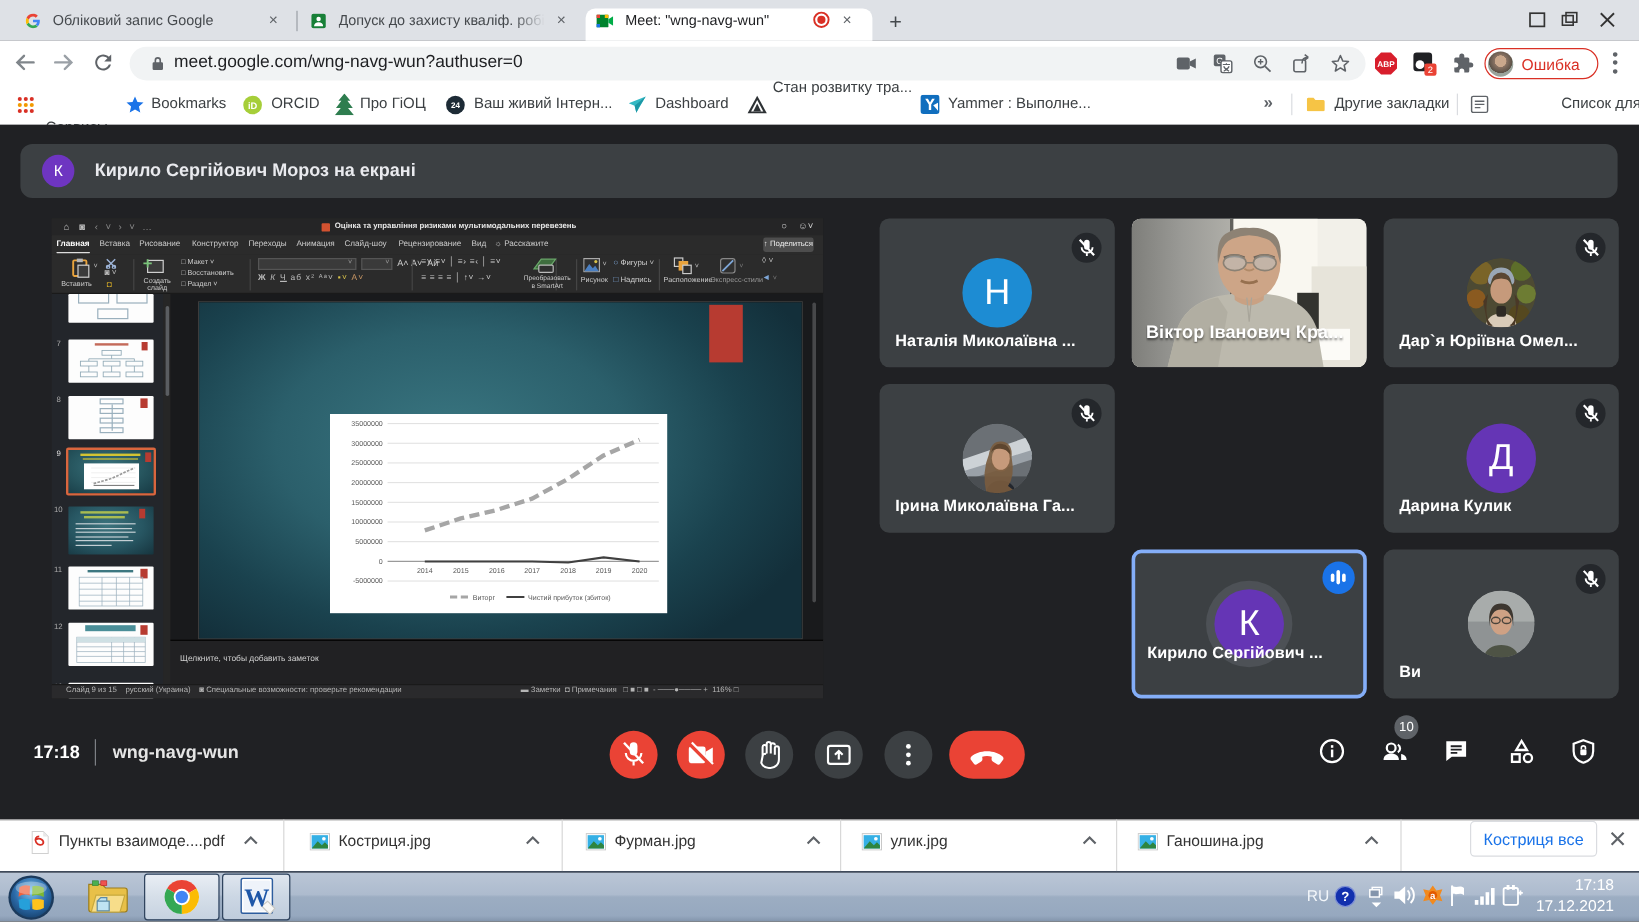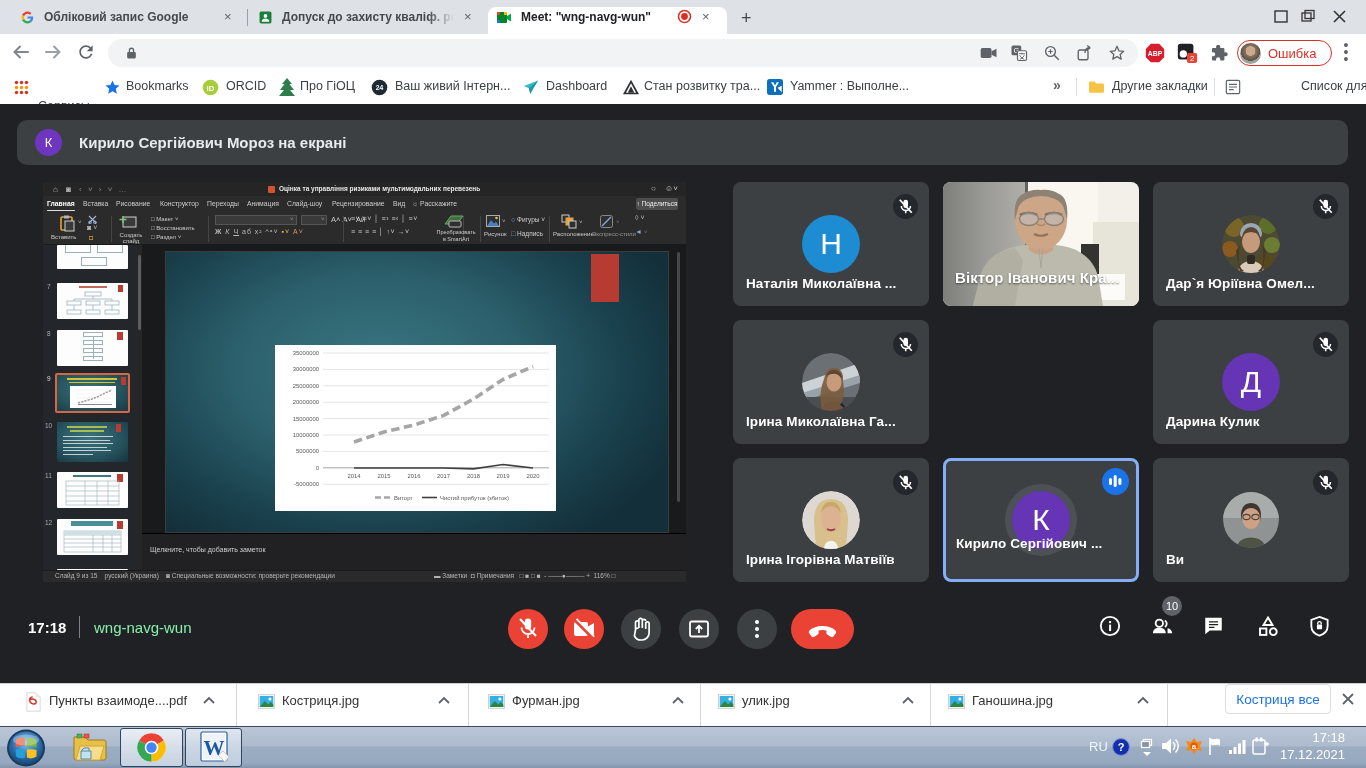--- a/index.html
+++ b/index.html
@@ -1,21 +1,21 @@
 <!DOCTYPE html>
 <html><head>
 <meta charset="utf-8">
 <style>
   * { margin:0; padding:0; box-sizing:border-box; }
   html,body { width:1366px; height:768px; overflow:hidden; font-family:"Liberation Sans", sans-serif; }
   .abs { position:absolute; }
   #stage { position:relative; width:1366px; height:768px; background:#202124; }
   
   #tabstrip { left:0; top:0; width:1366px; height:34px; background:#dee1e6; }
-  .tabtitle { font-size:12px; color:#45494d; white-space:nowrap; overflow:hidden;font-weight:bold; }
+  .tabtitle { font-size:12px; color:#45494d; white-space:nowrap; overflow:hidden; }
   #activetab { left:488px; top:7px; width:239px; height:27px; background:#fff; border-radius:8px 8px 0 0; }
   .tabx { color:#5f6368; font-size:13px; }
   #toolbar { left:0; top:34px; width:1366px; height:36px; background:#fff; }
   #omnibox { left:108px; top:39px; width:1030px; height:28px; background:#f1f3f4; border-radius:14px; }
   #bookmarks { left:0; top:70px; width:1366px; height:34px; background:#fff; }
   .bm { font-size:12.5px; color:#3c4043; white-space:nowrap; }
   
   #meet { left:0; top:104px; width:1366px; height:579px; background:#202124; }
   #banner { left:17px; top:16px; width:1331px; height:45px; background:#3c4043; border-radius:10px; }
   
@@ -89,20 +89,21 @@
   <svg class="abs" style="left:41px;top:41px" width="24" height="22" viewBox="0 0 24 22">
     <path d="M5 11 H18 M13 5.5 L18.5 11 L13 16.5" stroke="#9aa0a6" stroke-width="2" fill="none" stroke-linecap="round"></path>
   </svg>
   <svg class="abs" style="left:76px;top:42px" width="20" height="20" viewBox="0 0 24 24">
     <path d="M17.65 6.35C16.2 4.9 14.21 4 12 4c-4.42 0-7.99 3.58-8 8s3.58 8 8 8c3.73 0 6.84-2.55 7.73-6h-2.08c-.82 2.33-3.04 4-5.65 4-3.31 0-6-2.69-6-6s2.69-6 6-6c1.66 0 3.14.69 4.22 1.78L13 11h7V4l-2.35 2.35z" fill="#5f6368"></path>
   </svg>
   <div class="abs" id="omnibox"></div>
   <svg class="abs" style="left:125px;top:45px" width="13" height="16" viewBox="0 0 24 24">
     <path fill="#5f6368" d="M12 2 a5 5 0 0 0-5 5 v3 h-1 a2 2 0 0 0-2 2 v8 a2 2 0 0 0 2 2 h12 a2 2 0 0 0 2-2 v-8 a2 2 0 0 0-2-2 h-1 V7 a5 5 0 0 0-5-5 z m0 2.5 A2.5 2.5 0 0 1 14.5 7 v3 h-5 V7 A2.5 2.5 0 0 1 12 4.5 z"></path>
   </svg>
+  <div class="abs" style="left:145px;top:44px;font-size:14.5px;color:#202124;">meet.google.com/wng-navg-wun?authuser=0</div>
 
   <svg class="abs" style="left:979px;top:45px" width="20" height="16" viewBox="0 0 24 18">
     <rect x="2" y="3" width="13" height="12" rx="2" fill="#5f6368"></rect>
     <path d="M15 7 L21 4 V14 L15 11 Z" fill="#5f6368"></path>
   </svg>
   <svg class="abs" style="left:1010px;top:43px" width="18" height="20" viewBox="0 0 24 24">
     <rect x="2" y="2" width="13" height="13" rx="2" fill="#5f6368"></rect>
     <text x="8.5" y="12" font-size="10" fill="#fff" text-anchor="middle" font-family="Liberation Sans">G</text>
     <rect x="10" y="9" width="12" height="13" rx="2" fill="#fff" stroke="#5f6368" stroke-width="1.6"></rect>
     <g stroke="#5f6368" stroke-width="1.3" fill="none">
@@ -181,21 +182,21 @@
   <svg class="abs" style="left:522px;top:79px" width="18" height="17" viewBox="0 0 24 24">
     <path d="M22 2 L2 10 L9 13 L11 21 L15 14 Z" fill="#35b9c4"></path>
     <path d="M22 2 L9 13 L11 21 L13.5 15.5 Z" fill="#1d97a5"></path>
   </svg>
   <div class="abs bm" style="left:546px;top:79px;">Dashboard</div>
   <svg class="abs" style="left:622px;top:79px" width="18" height="16" viewBox="0 0 24 22">
     <path d="M12 1 L23 21 H1 Z" fill="#2d3134"></path>
     <path d="M12 6 L19 19 H5 Z" fill="#fff"></path>
     <path d="M12 10 L16.5 19 H7.5 Z" fill="#2d3134"></path>
   </svg>
-  <div class="abs bm" style="left:644px;top:79px;">Стан розвитку тра...</div>
+  <div class="abs bm" style="left:644px;top:66px;">Стан розвитку тра...</div>
   <svg class="abs" style="left:767px;top:79px" width="16" height="16" viewBox="0 0 24 24">
     <rect x="0" y="0" width="24" height="24" rx="4" fill="#106ebe"></rect>
     <path d="M6 5 l4.5 7 v7 h3 v-7 L18 5 h-3.4 L12 9.6 9.4 5 Z" fill="#fff"></path>
     <path d="M16 13 l6-3 v10 z" fill="#fff"></path>
   </svg>
   <div class="abs bm" style="left:790px;top:79px;">Yammer : Выполне...</div>
   <div class="abs" style="left:1053px;top:77px;color:#5f6368;font-size:14px;font-weight:bold;">»</div>
   <div class="abs" style="left:1076px;top:78px;width:1px;height:18px;background:#dadce0;"></div>
   <svg class="abs" style="left:1089px;top:80px" width="15" height="13" viewBox="0 0 24 20">
     <path d="M2 2 h7 l2.5 3 H22 a2 2 0 0 1 2 2 v11 a2 2 0 0 1-2 2 H2 a2 2 0 0 1-2-2 V4 a2 2 0 0 1 2-2 z" fill="#f6c445"></path>
@@ -557,40 +558,20 @@
       <div class="tname">Дарина Кулик</div>
       <div class="micoff"><svg width="25" height="25" viewBox="0 0 24 24">
             <g stroke="#fff" stroke-width="1.5" fill="none">
               <rect x="10" y="5.5" width="4.4" height="8" rx="2.2" fill="#fff" stroke="none"></rect>
               <path d="M8 11.5 a4.4 4.4 0 0 0 8.8 0 M12.2 16 v2.5"></path>
               <path d="M6.5 5.5 L18 18" stroke-width="1.7"></path>
             </g>
           </svg></div>
     </div>
 
-    <div class="tile" style="left:733px;top:354px;">
-      <div class="lav" style="left:69px;top:33px;width:58px;height:58px;overflow:hidden;">
-        <svg width="58" height="58" viewBox="0 0 58 58">
-            <circle cx="29" cy="29" r="29" fill="#ddd8d2"></circle>
-        <path d="M12 30 Q12 8 29 8 Q46 8 46 30 L44 58 L14 58 Z" fill="#d8c08c"></path>
-        <ellipse cx="29" cy="28" rx="10" ry="13" fill="#dcb292"></ellipse>
-        <path d="M19 22 Q21 10 29 11 Q37 10 39 22 Q34 15 29 15 Q24 15 19 22 Z" fill="#c8a768"></path>
-        <path d="M22 58 C22 47 36 47 36 58 Z" fill="#f4f2ee"></path>
-        <path d="M25 38 q4 2.4 8 0" stroke="#a0404a" stroke-width="2" fill="none"></path>
-        </svg>
-      </div>
-      <div class="tname">Ірина Ігорівна Матвіїв</div>
-      <div class="micoff"><svg width="25" height="25" viewBox="0 0 24 24">
-            <g stroke="#fff" stroke-width="1.5" fill="none">
-              <rect x="10" y="5.5" width="4.4" height="8" rx="2.2" fill="#fff" stroke="none"></rect>
-              <path d="M8 11.5 a4.4 4.4 0 0 0 8.8 0 M12.2 16 v2.5"></path>
-              <path d="M6.5 5.5 L18 18" stroke-width="1.7"></path>
-            </g>
-          </svg></div>
-    </div>
 
     <div class="tile" style="left:943px;top:354px;border:3px solid #84aef8;box-sizing:border-box;">
       <div class="lav" style="left:59px;top:23px;width:72px;height:72px;background:#4d5156;"></div>
       <div class="lav" style="left:66px;top:30px;width:58px;height:58px;background:#6535b5;font-size:30px;line-height:58px;">К</div>
       <div class="tname" style="left:10px;bottom:28px;">Кирило Сергійович ...</div>
       <div class="abs" style="left:156px;top:7px;width:27px;height:27px;border-radius:50%;background:#1a73e8;">
         <svg width="26" height="26" viewBox="0 0 26 26">
             <g fill="#fff">
               <rect x="7" y="10" width="3" height="7" rx="1.5"></rect>
               <rect x="11.7" y="7" width="3" height="12" rx="1.5"></rect>
@@ -617,21 +598,21 @@
             <g stroke="#fff" stroke-width="1.5" fill="none">
               <rect x="10" y="5.5" width="4.4" height="8" rx="2.2" fill="#fff" stroke="none"></rect>
               <path d="M8 11.5 a4.4 4.4 0 0 0 8.8 0 M12.2 16 v2.5"></path>
               <path d="M6.5 5.5 L18 18" stroke-width="1.7"></path>
             </g>
           </svg></div>
     </div>
 
     <div class="abs" style="left:28px;top:515px;color:#fff;font-size:15px;font-weight:bold;">17:18</div>
     <div class="abs" style="left:79px;top:512px;width:1px;height:22px;background:#7d8085;"></div>
-    <div class="abs" style="left:94px;top:515px;color:#86efac;font-size:15px;font-weight:normal;text-align:center;">wng-navg-wun</div>
+    <div class="abs" style="left:94px;top:515px;color:#e5e5e5;font-size:15px;font-weight:bold;text-align:center;">wng-navg-wun</div>
 
     <div class="ctl red" style="left:508px;">
       <svg width="40" height="40" viewBox="0 0 40 40">
           <g stroke="#fff" stroke-width="1.8" fill="none">
             <rect x="16.8" y="9.5" width="6.4" height="11" rx="3.2" fill="#fff" stroke="none"></rect>
             <path d="M13.5 18.5 a6.5 6.5 0 0 0 13 0 M20 25 v4"></path>
             <path d="M12 10 L28 27" stroke-width="2"></path>
           </g>
         </svg>
     </div>

